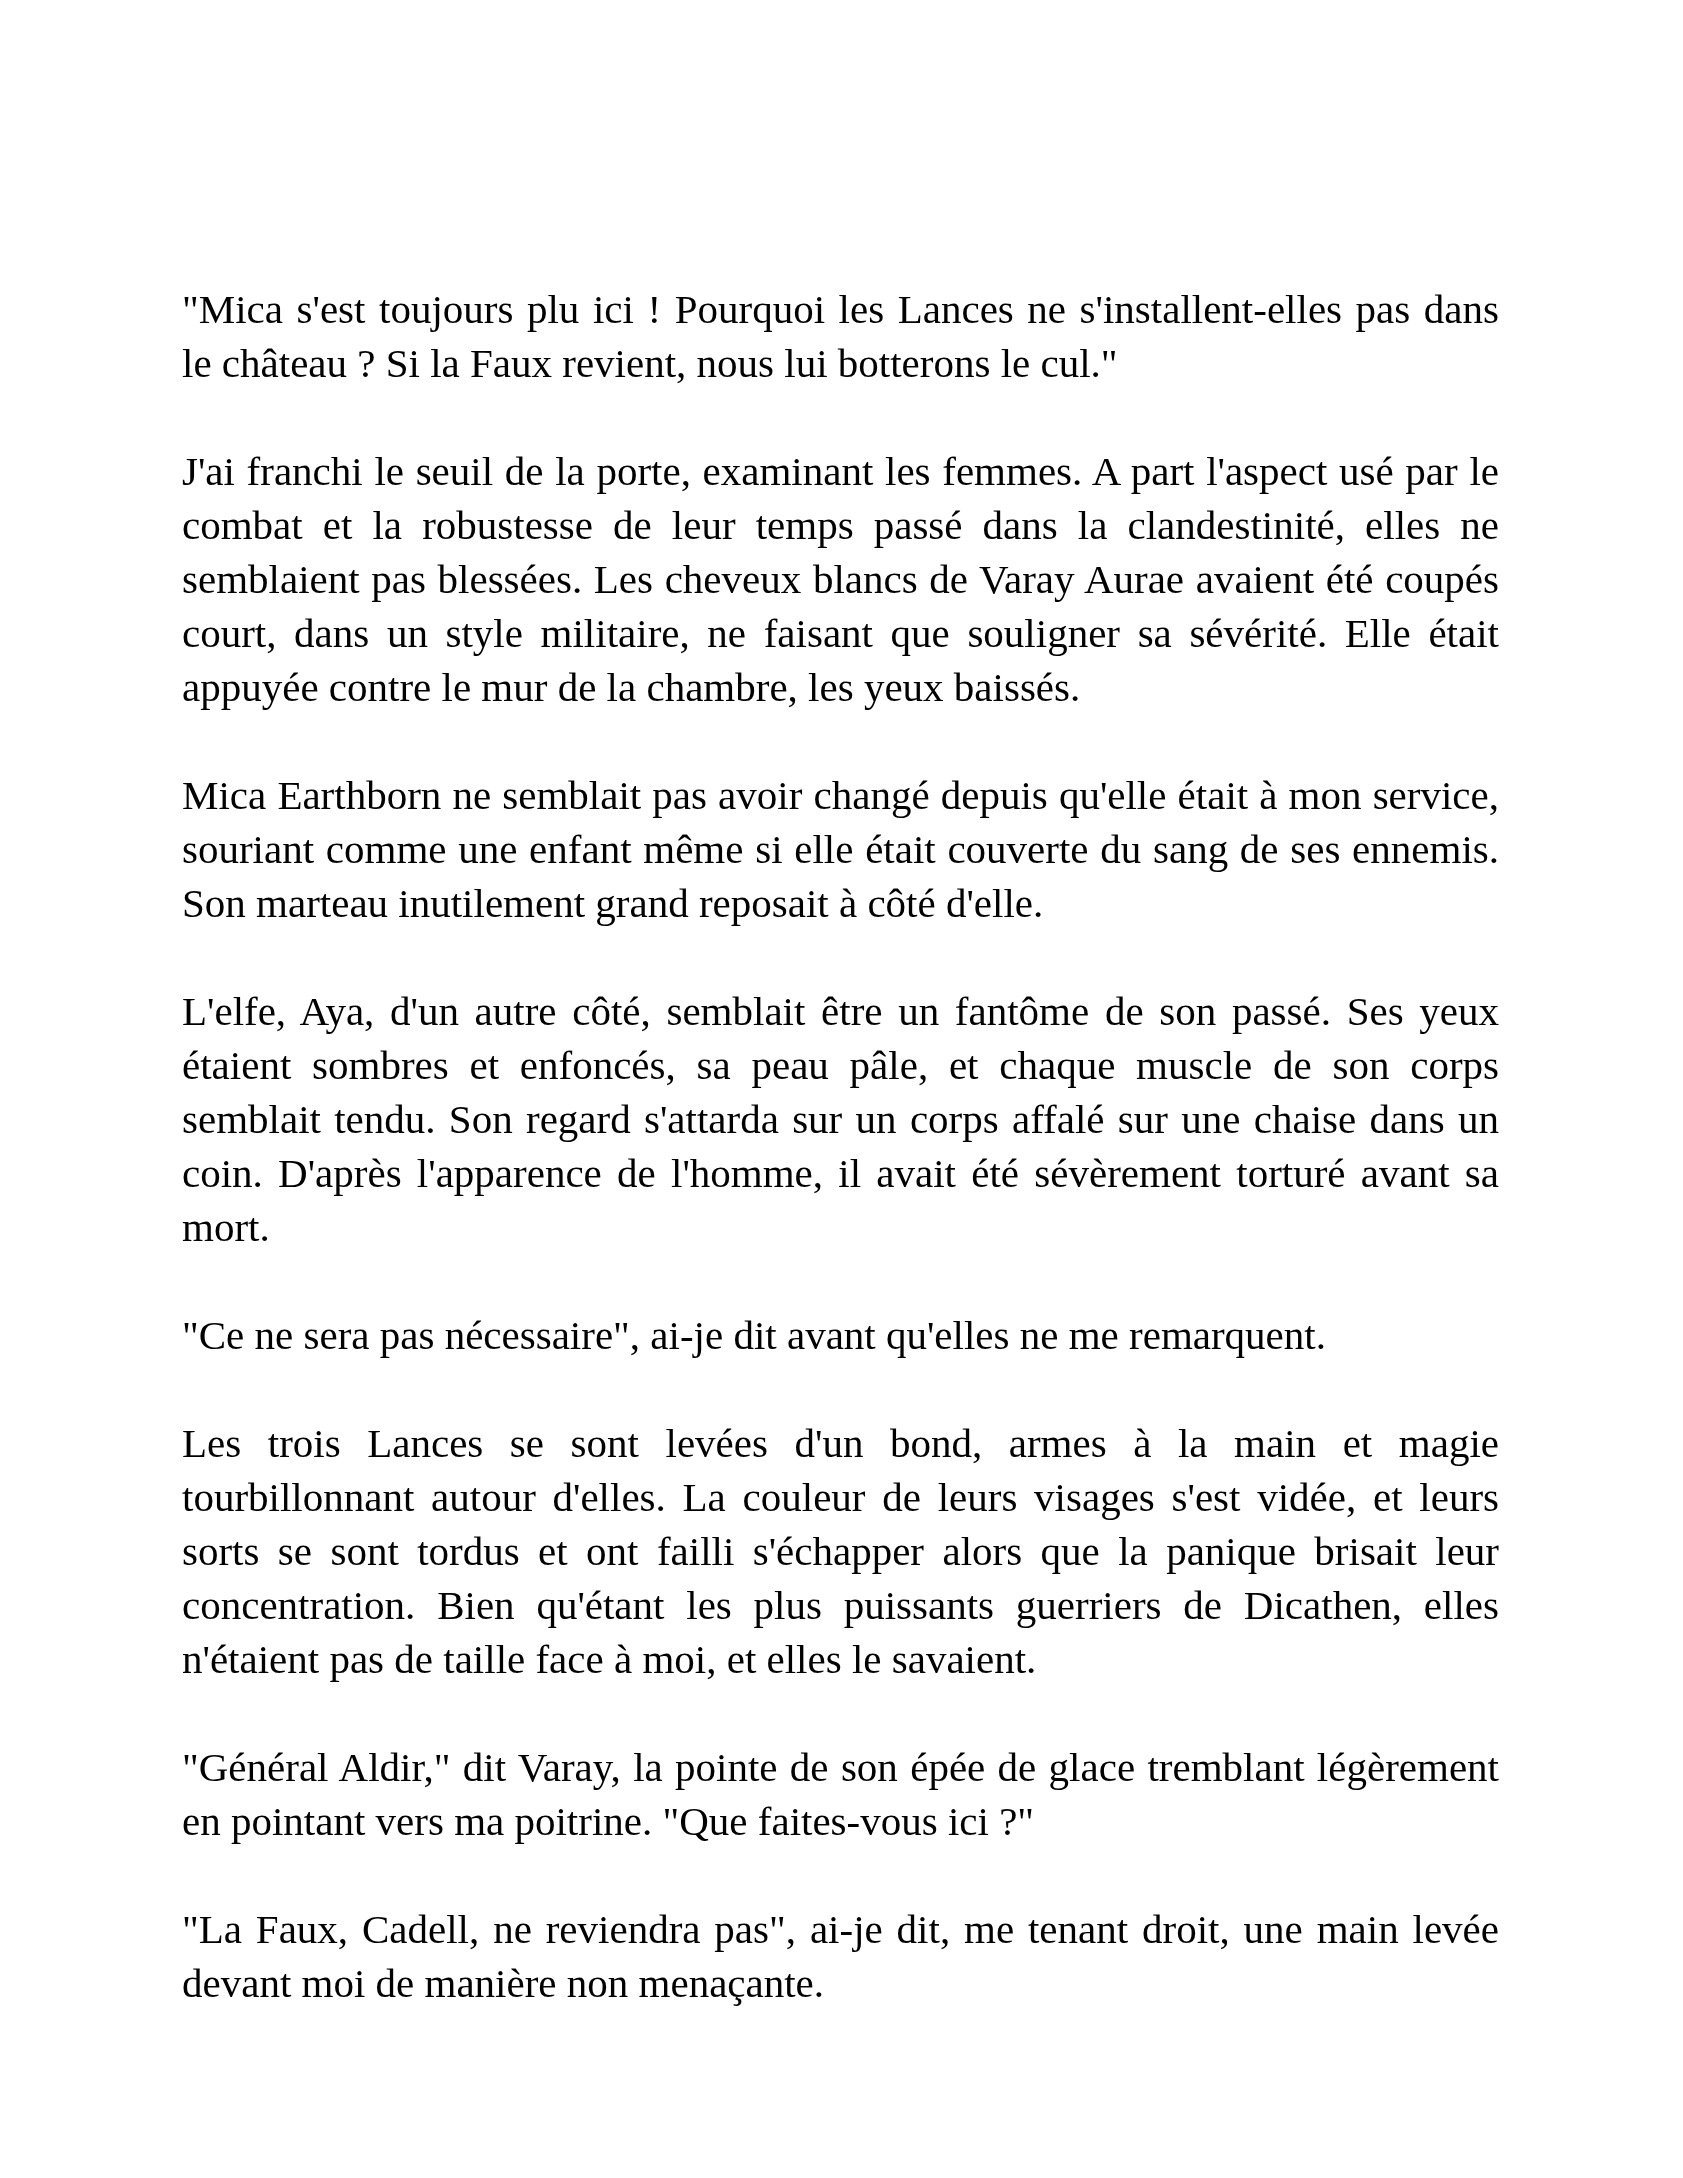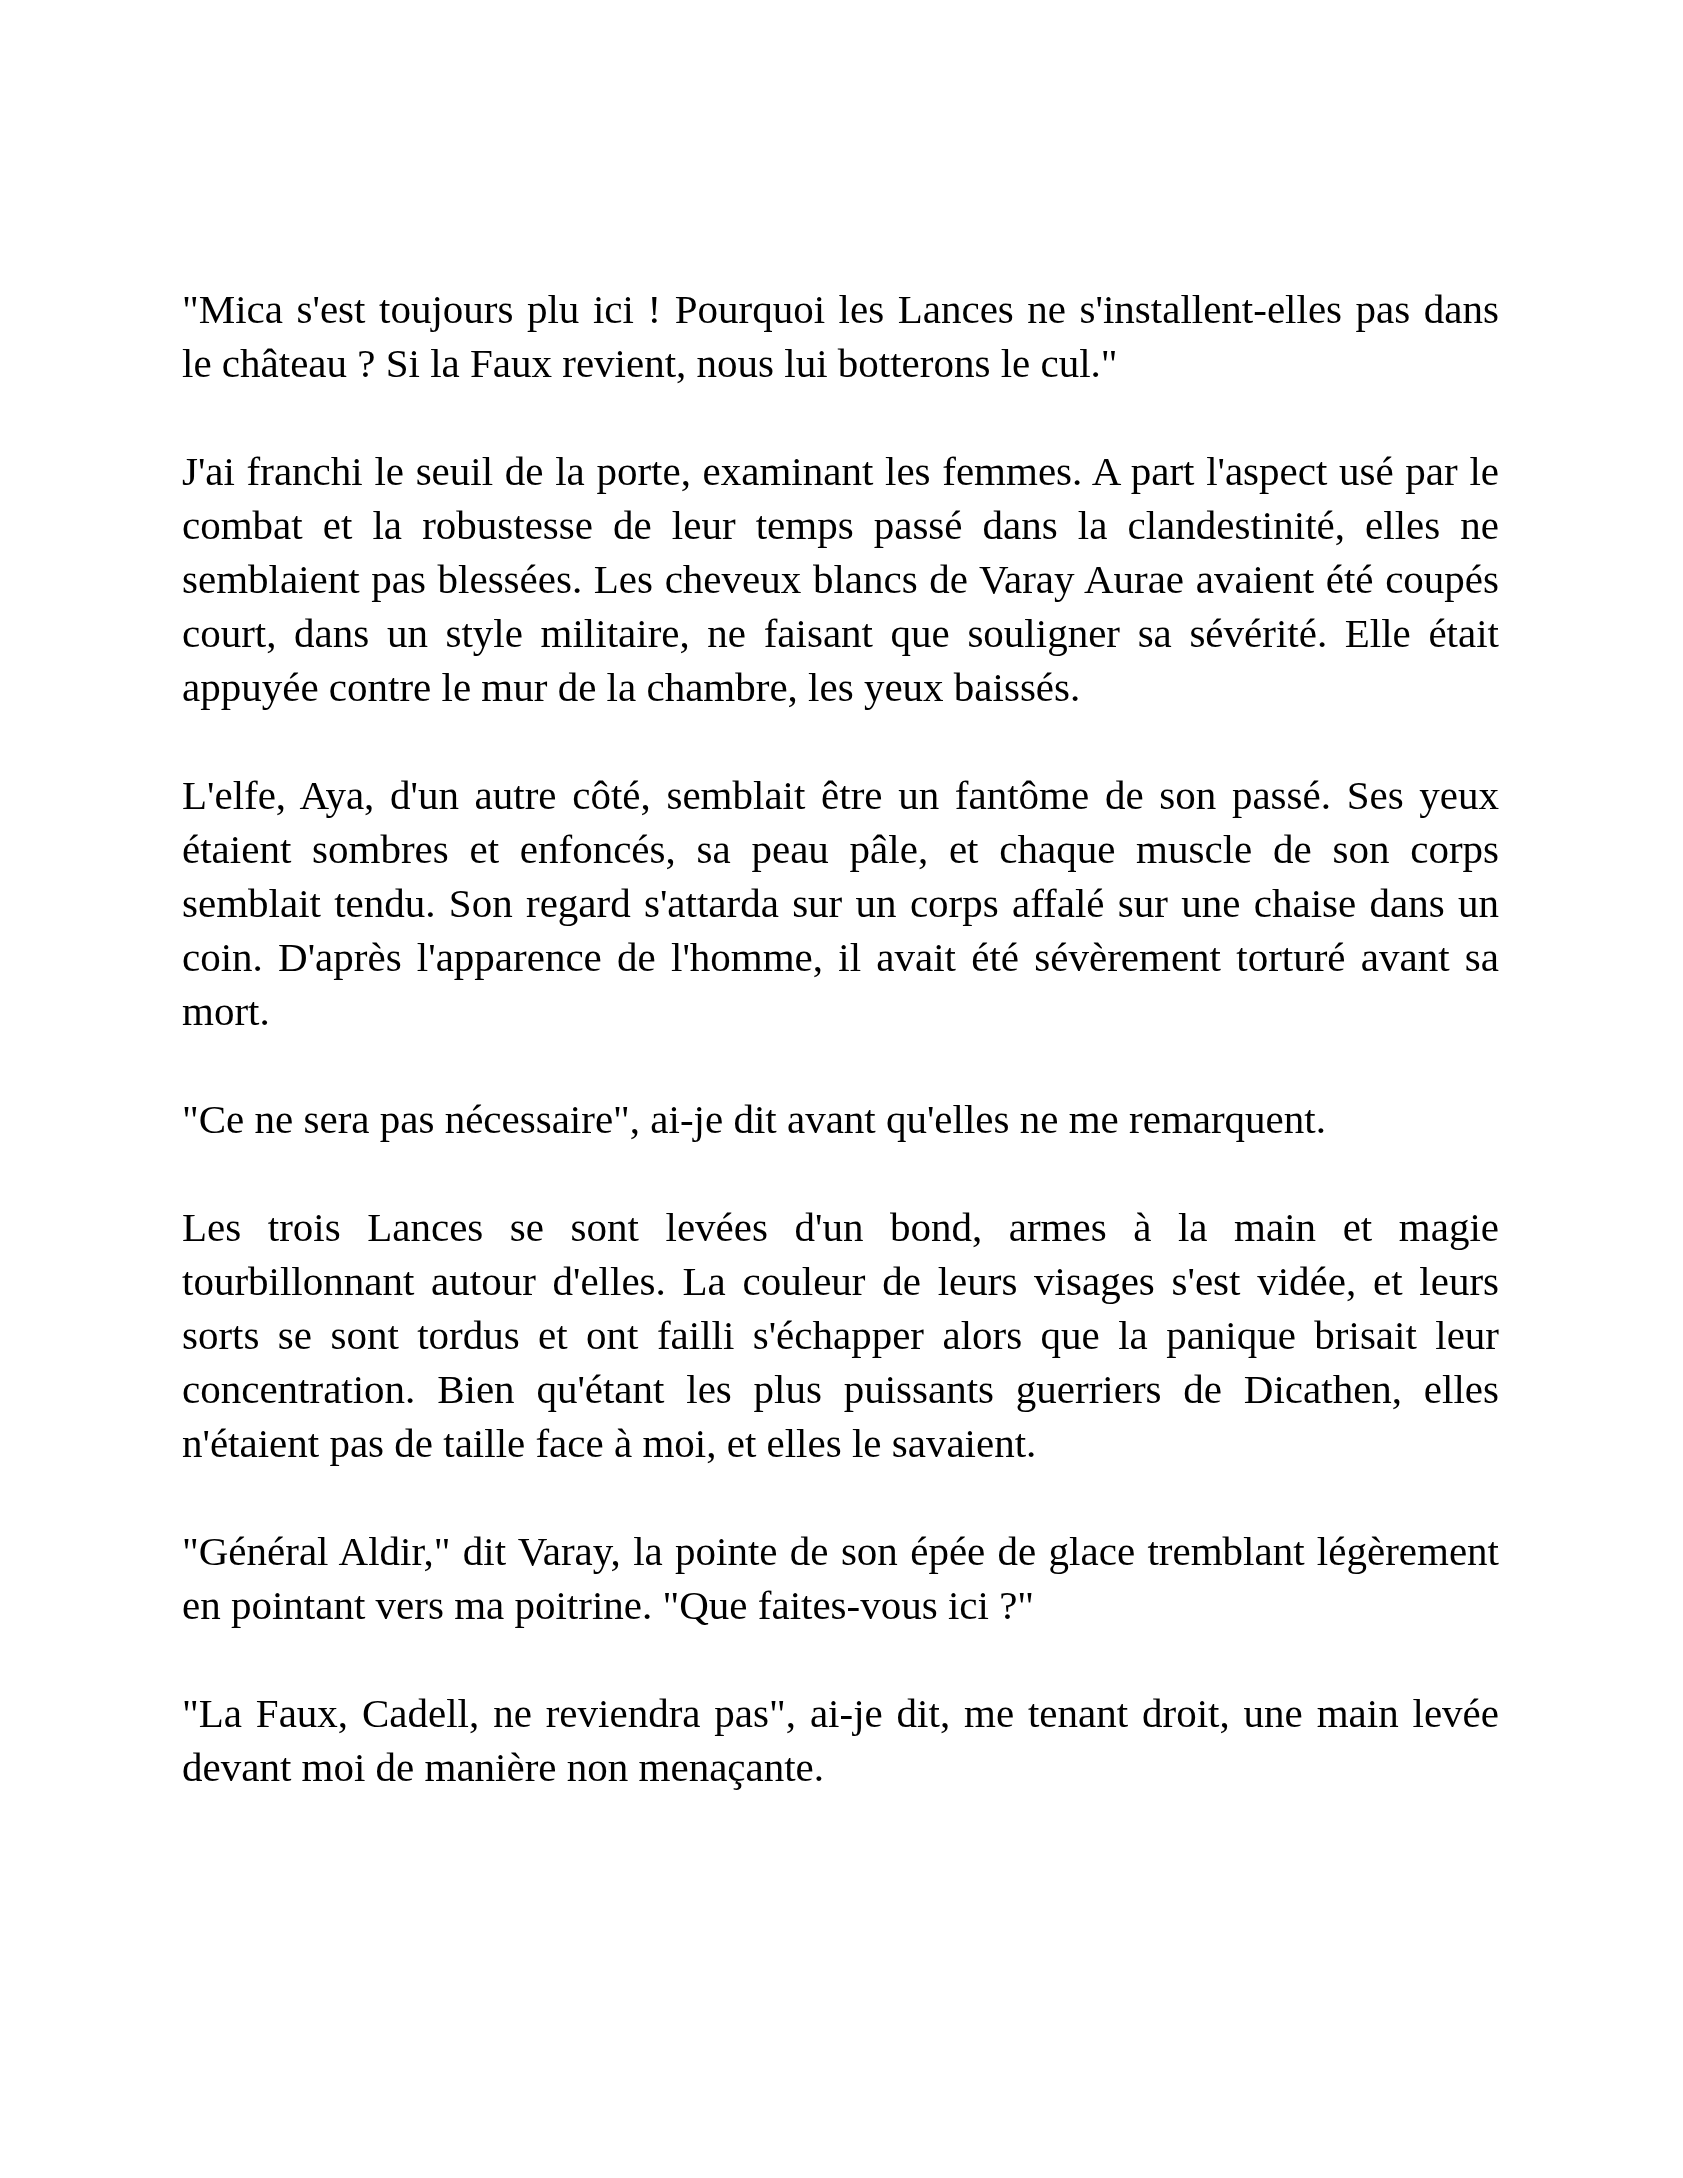--- a/index.html
+++ b/index.html
@@ -31,19 +31,20 @@
     .page p:last-child {
       margin-bottom: 0;
     }
   </style>
 </head>
 <body>
 
 <div class="page">
   <p>"Mica s'est toujours plu ici ! Pourquoi les Lances ne s'installent-elles pas dans le château ? Si la Faux revient, nous lui botterons le cul."</p>
   <p>J'ai franchi le seuil de la porte, examinant les femmes. A part l'aspect usé par le combat et la robustesse de leur temps passé dans la clandestinité, elles ne semblaient pas blessées. Les cheveux blancs de Varay Aurae avaient été coupés court, dans un style militaire, ne faisant que souligner sa sévérité. Elle était appuyée contre le mur de la chambre, les yeux baissés.</p>
+  <p>Mica Earthborn ne semblait pas avoir changé depuis qu'elle était à mon service, souriant comme une enfant même si elle était couverte du sang de ses ennemis. Son marteau inutilement grand reposait à côté d'elle.</p>
   <p>L'elfe, Aya, d'un autre côté, semblait être un fantôme de son passé. Ses yeux étaient sombres et enfoncés, sa peau pâle, et chaque muscle de son corps semblait tendu. Son regard s'attarda sur un corps affalé sur une chaise dans un coin. D'après l'apparence de l'homme, il avait été sévèrement torturé avant sa mort.</p>
   <p>"Ce ne sera pas nécessaire", ai-je dit avant qu'elles ne me remarquent.</p>
   <p>Les trois Lances se sont levées d'un bond, armes à la main et magie tourbillonnant autour d'elles. La couleur de leurs visages s'est vidée, et leurs sorts se sont tordus et ont failli s'échapper alors que la panique brisait leur concentration. Bien qu'étant les plus puissants guerriers de Dicathen, elles n'étaient pas de taille face à moi, et elles le savaient.</p>
   <p>"Général Aldir," dit Varay, la pointe de son épée de glace tremblant légèrement en pointant vers ma poitrine. "Que faites-vous ici ?"</p>
   <p>"La Faux, Cadell, ne reviendra pas", ai-je dit, me tenant droit, une main levée devant moi de manière non menaçante.</p>
 </div>
 
 
 </body></html>

